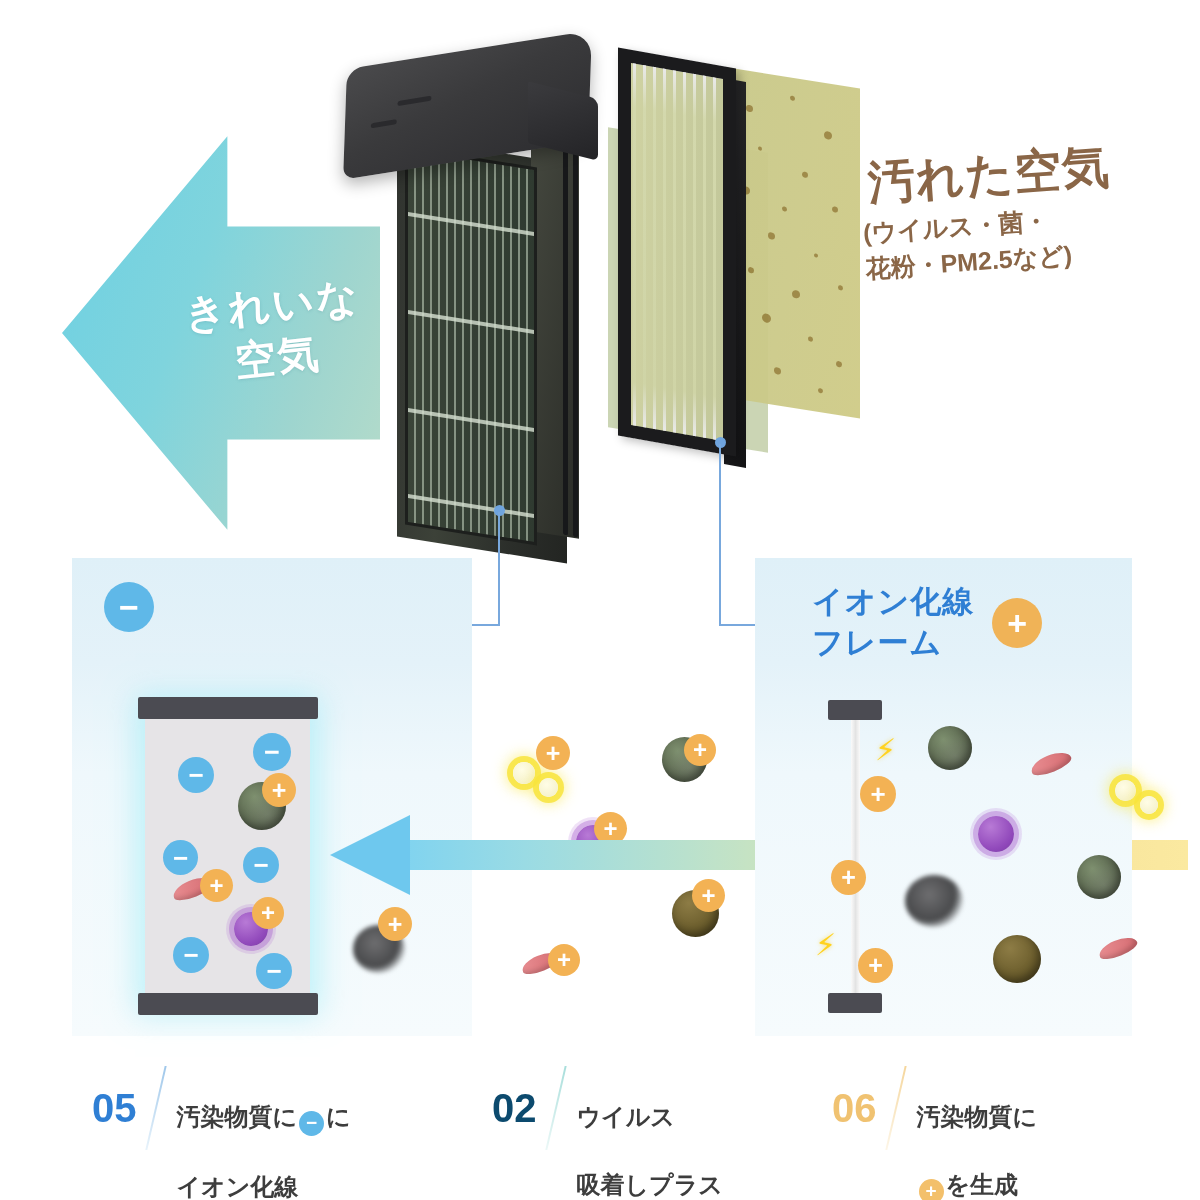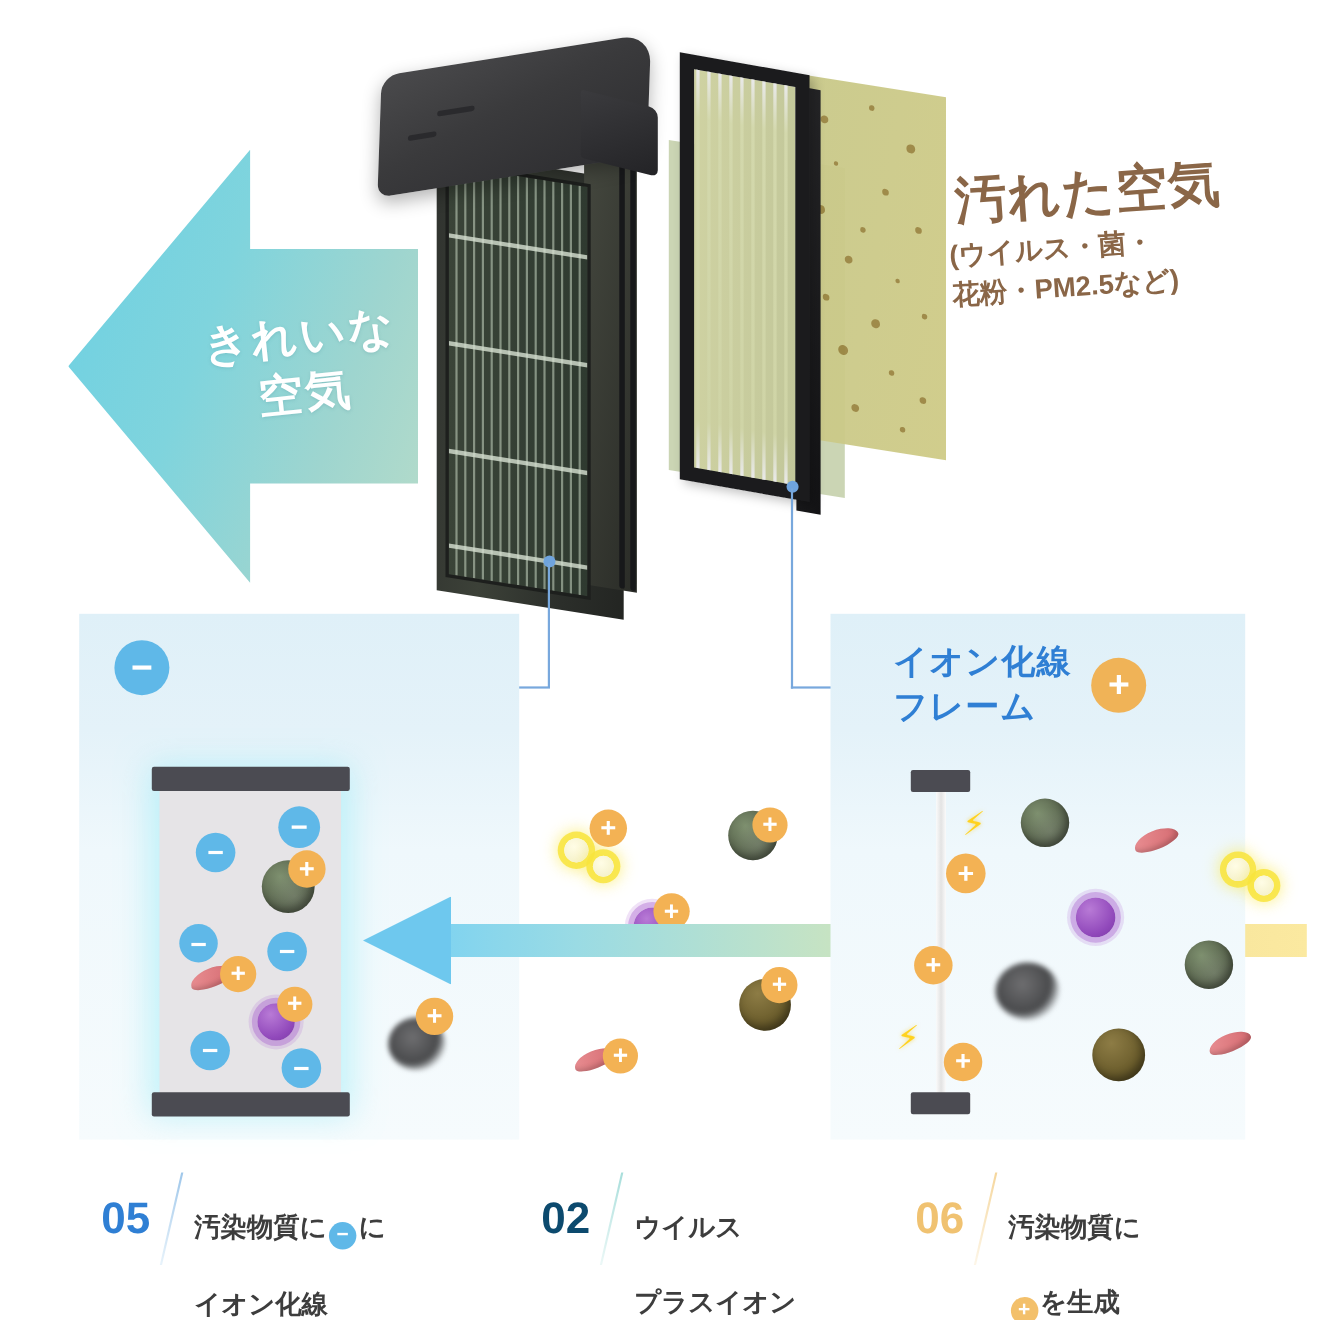--- a/index.html
+++ b/index.html
@@ -344,21 +344,21 @@
       <span>イオン化線</span><br>
       
     </span>
   </div>
 
   <div class="step" style="left:492px;">
     <span class="step-num" style="color:#0c4a6e">02</span>
     <span class="step-slash" style="background:linear-gradient(180deg,#a8dedb,#ecf8f7);"></span>
     <span class="step-text">
       <span>ウイルス</span><br>
-      <span>プラスイオン</span><br>
+      <span>吸着しプラス</span><br>
       
     </span>
   </div>
 
   <div class="step" style="left:832px;">
     <span class="step-num" style="color:#f0c271">06</span>
     <span class="step-slash" style="background:linear-gradient(180deg,#f5d69c,#fdf6e8);"></span>
     <span class="step-text">
       <span>汚染物質に</span><br>
       <span class="inline-ion plus">+</span><span>を生成</span>

